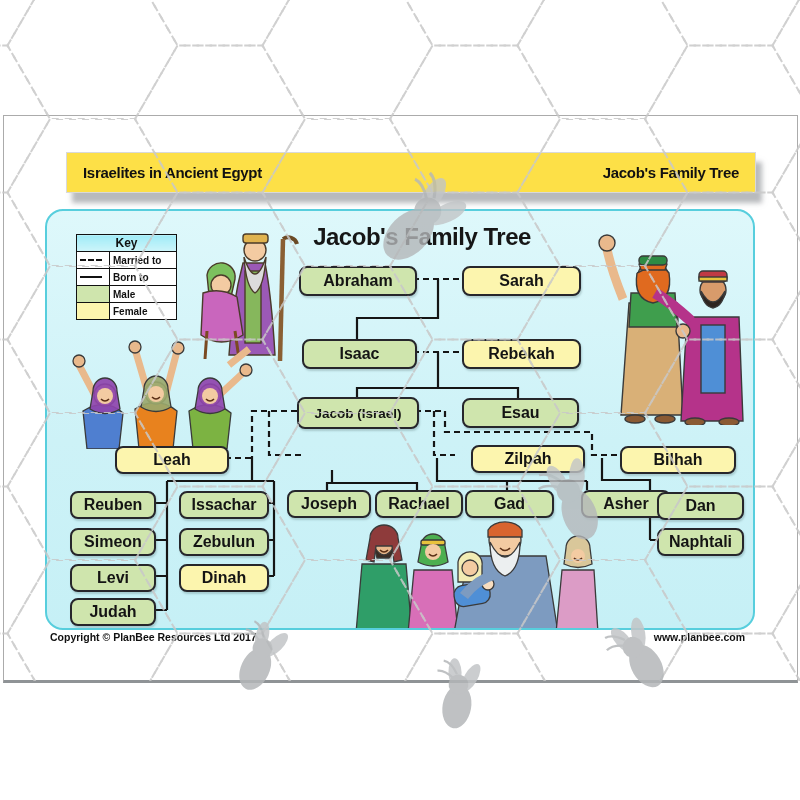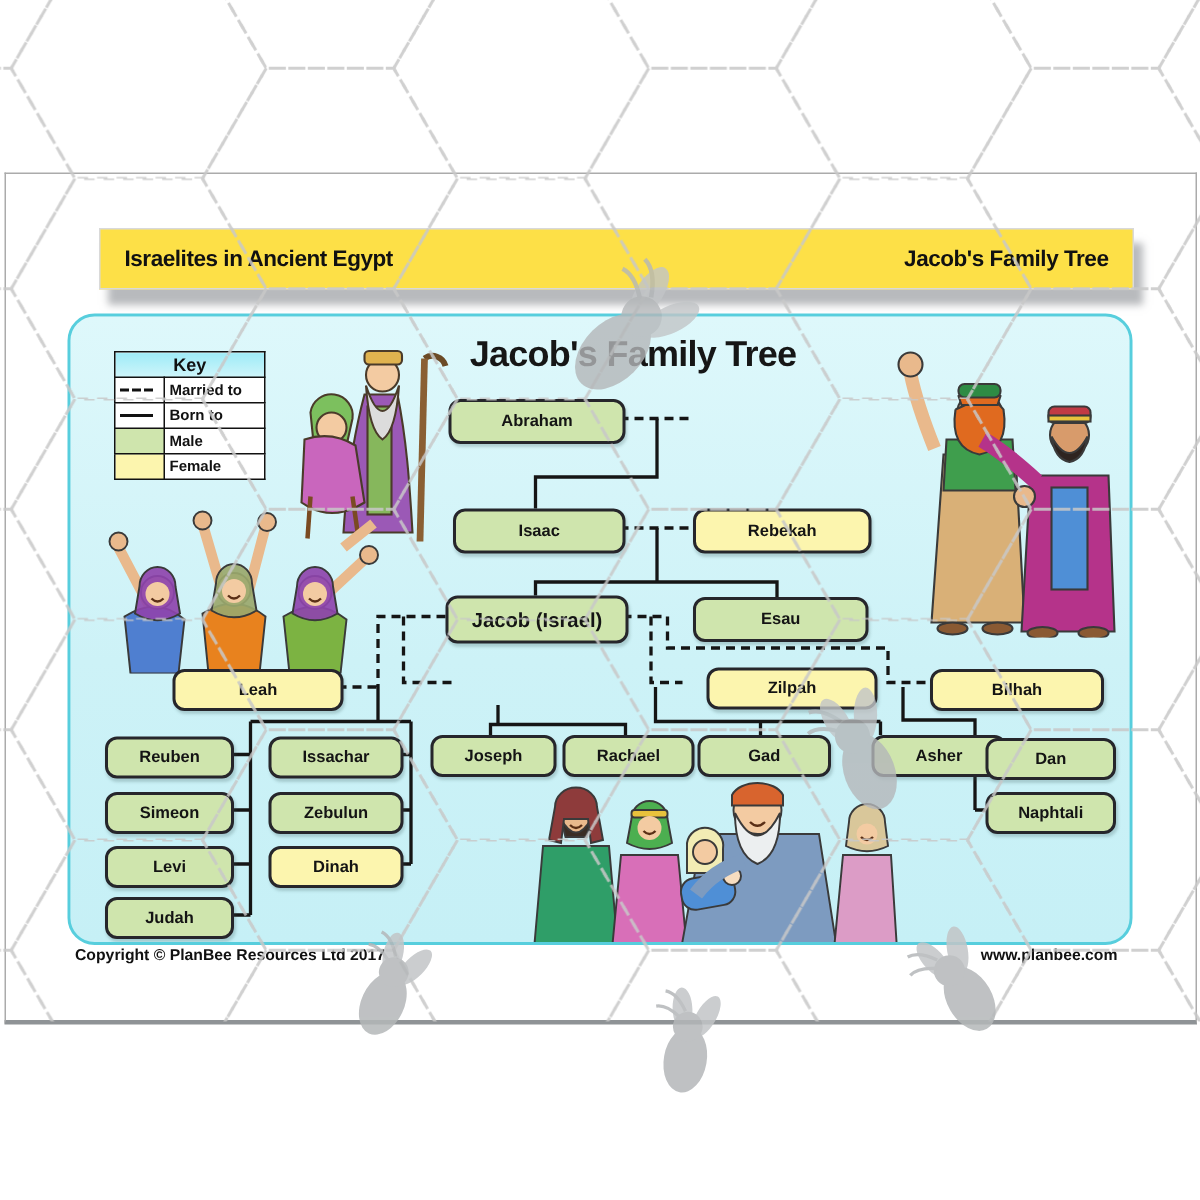--- a/index.html
+++ b/index.html
@@ -23,21 +23,21 @@
   #keyTable{left:17px;top:23px;border-collapse:collapse;z-index:5;background:#fff;margin-left:12px;}
   #keyTable td,#keyTable th{border:1px solid #111;font-size:10px;font-weight:700;color:#111;
     padding:1px 3px;height:14px;}
   #keyTable th{background:linear-gradient(180deg,#9febf7,#cef5fa);font-size:12px;}
   .keyIconCell{width:26px;}
   .keyLabelCell{width:60px;}
   .lineDashed{border-top:2px dashed #111;width:22px;height:0;}
   .lineSolid{border-top:2px solid #111;width:22px;height:0;}
   
   .box{position:absolute;border:2px solid #26262b;border-radius:8px;display:flex;align-items:center;
-    justify-content:center;font-size:11px;font-weight:700;color:#141414;z-index:6;
+    justify-content:center;font-size:16px;font-weight:700;color:#141414;z-index:6;
     box-shadow:1px 2px 2px rgba(60,90,90,.25);}
   .male{background:#cfe5ad;}
   .female{background:#fcf5ae;}
   .major{font-size:13.5px;}
   .illus{position:absolute;z-index:5;}
   .illusTop{z-index:7;}
   #connectors{left:0;top:0;z-index:3;}
   .footNote{font-weight:700;font-size:10.5px;color:#111;z-index:3;}
   #overlay{left:0;top:0;z-index:40;pointer-events:none;}
 </style>
@@ -191,20 +191,23 @@
       <circle cx="228" cy="50" r="10" fill="#f3cba2"></circle>
       <path d="M216,44 a12,12 0 0 1 24,0 l2,16 q-14,7 -28,0 Z" fill="#d9c79a"></path>
       <circle cx="228" cy="52" r="7" fill="#f3cba2" stroke="none"></circle>
       <path d="M30,46 q4,4 8,0 M79,50 q4,4 8,0 M150,44 q5,5 10,0 M224,54 q4,4 8,0" stroke="#5a2f16" stroke-width="1.6" fill="none"></path>
     </g>
   </svg>
 
   <div class="box male" style="left:252px;top:55px;width:114px;height:26px">
       <span>Abraham</span>
     </div>
+  <div class="box female" style="left:415px;top:55px;width:115px;height:26px">
+      <span>Sarah</span>
+    </div>
   <div class="box male" style="left:255px;top:128px;width:111px;height:26px">
       <span>Isaac</span>
     </div>
   <div class="box male major" style="left:250px;top:186px;width:118px;height:28px">
       <span>Jacob (Israel)</span>
     </div>
   <div class="box female" style="left:415px;top:128px;width:115px;height:26px">
       <span>Rebekah</span>
     </div>
   <div class="box male" style="left:415px;top:187px;width:113px;height:26px">

